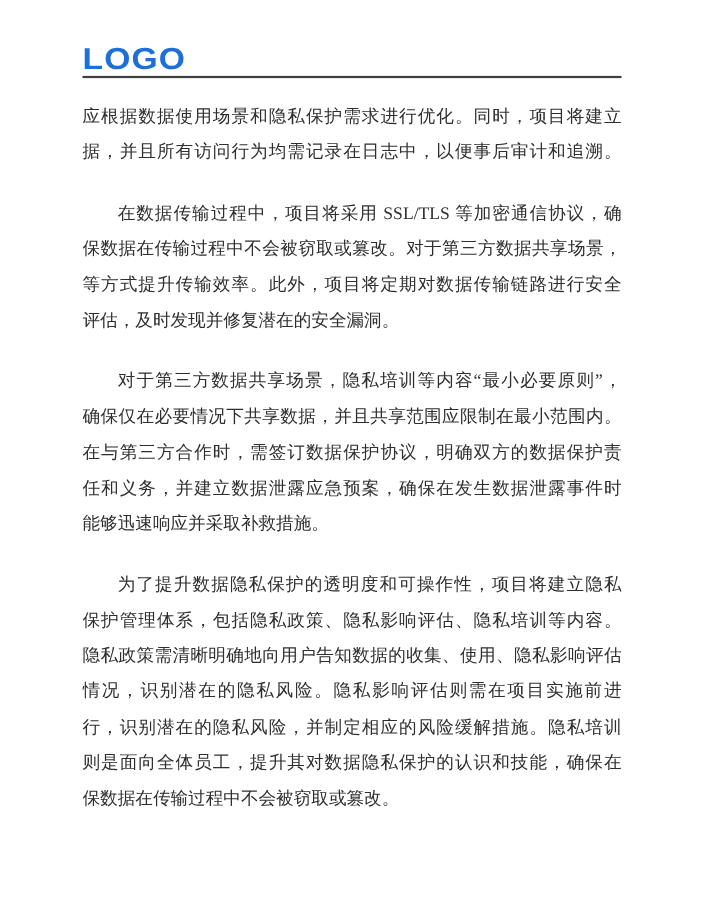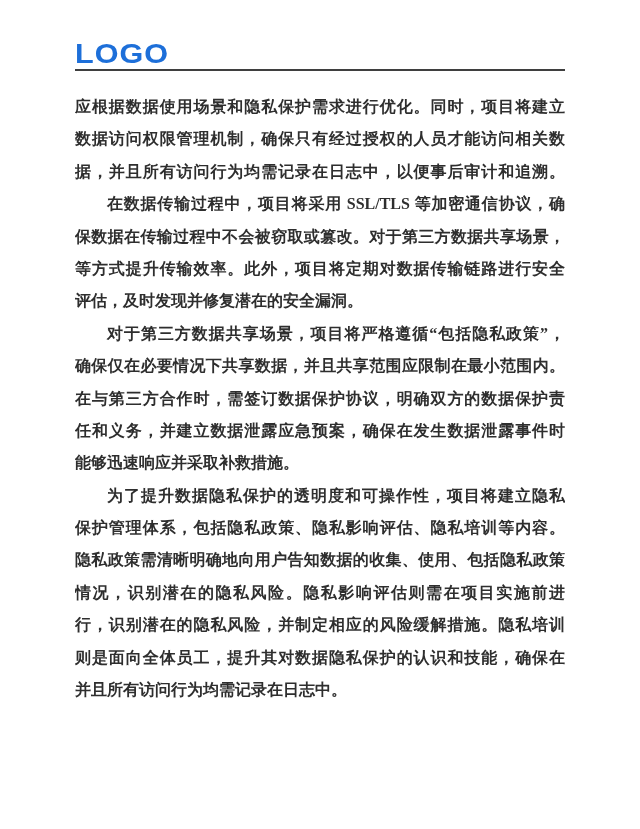--- a/index.html
+++ b/index.html
@@ -43,61 +43,60 @@
   }
   .para {
     margin: 0;
   }
   .line {
     height: 32.4px;
     text-align: justify;
     text-align-last: left;
     white-space: normal;
     overflow: hidden;
-    font-weight: bold;
   }
   .line.fill {
     text-align-last: justify;
   }
   .line.indent {
     text-indent: 2em;
+    margin-top: 23px;
   }
 </style>
 </head>
 <body>
 
 <div class="page" style="background: rgb(255, 255, 255);">
   <div class="content">
     <div class="header">
       <span class="logo" style="color: rgb(29, 111, 217);">LOGO</span>
       <div class="divider" style="background: rgb(63, 63, 63);"></div>
     </div>
     <div class="doc-body" style="color: rgb(46, 46, 46);">
         <div class="para">
           <div class="line fill">应根据数据使用场景和隐私保护需求进行优化。同时，项目将建立</div>
-          <div class="line fill">数据访问权限管理机制，确保只有经过授权的人员才能访问相关数</div>
           <div class="line fill">据，并且所有访问行为均需记录在日志中，以便事后审计和追溯。</div>
         </div>
         <div class="para">
           <div class="line fill indent">在数据传输过程中，项目将采用 SSL/TLS 等加密通信协议，确</div>
           <div class="line fill">保数据在传输过程中不会被窃取或篡改。对于第三方数据共享场景，</div>
           <div class="line fill">等方式提升传输效率。此外，项目将定期对数据传输链路进行安全</div>
           <div class="line">评估，及时发现并修复潜在的安全漏洞。</div>
         </div>
         <div class="para">
-          <div class="line fill indent">对于第三方数据共享场景，项目将严格遵循“包括隐私政策”，</div>
+          <div class="line fill indent">对于第三方数据共享场景，隐私培训等内容“最小必要原则”，</div>
           <div class="line fill">确保仅在必要情况下共享数据，并且共享范围应限制在最小范围内。</div>
           <div class="line fill">在与第三方合作时，需签订数据保护协议，明确双方的数据保护责</div>
           <div class="line fill">任和义务，并建立数据泄露应急预案，确保在发生数据泄露事件时</div>
           <div class="line">能够迅速响应并采取补救措施。</div>
         </div>
         <div class="para">
           <div class="line fill indent">为了提升数据隐私保护的透明度和可操作性，项目将建立隐私</div>
           <div class="line fill">保护管理体系，包括隐私政策、隐私影响评估、隐私培训等内容。</div>
-          <div class="line fill">隐私政策需清晰明确地向用户告知数据的收集、使用、包括隐私政策</div>
+          <div class="line fill">隐私政策需清晰明确地向用户告知数据的收集、使用、隐私影响评估</div>
           <div class="line fill">情况，识别潜在的隐私风险。隐私影响评估则需在项目实施前进</div>
           <div class="line fill">行，识别潜在的隐私风险，并制定相应的风险缓解措施。隐私培训</div>
           <div class="line fill">则是面向全体员工，提升其对数据隐私保护的认识和技能，确保在</div>
-          <div class="line">并且所有访问行为均需记录在日志中。</div>
+          <div class="line">保数据在传输过程中不会被窃取或篡改。</div>
         </div>
       </div>
   </div>
 </div>
 
 </body></html>

